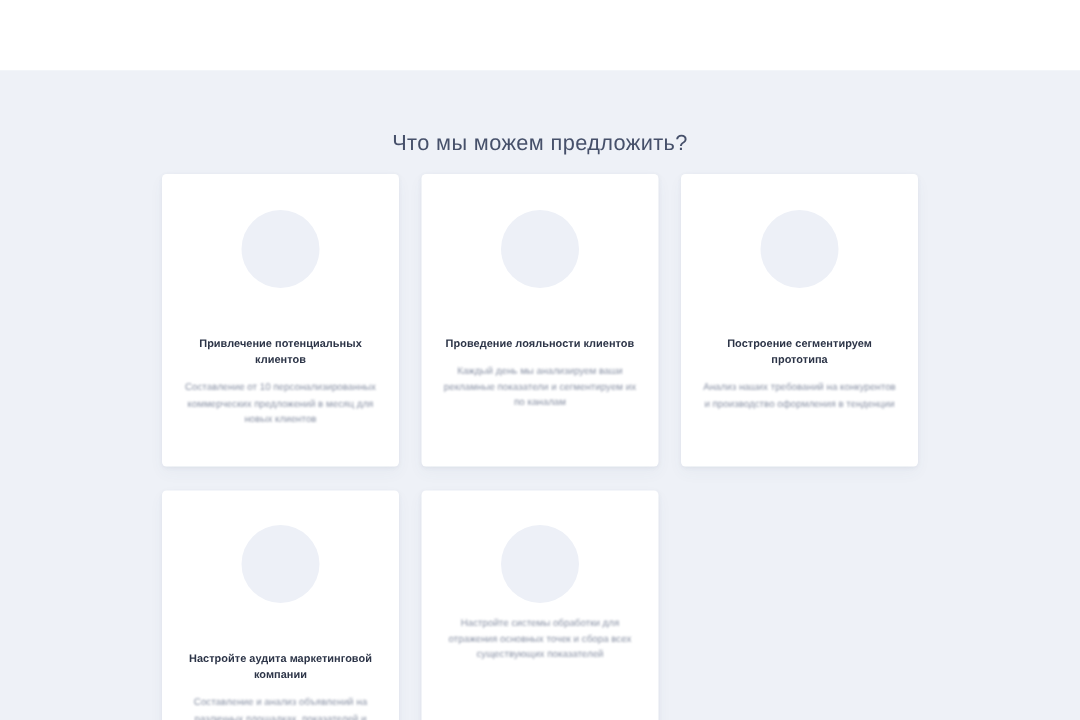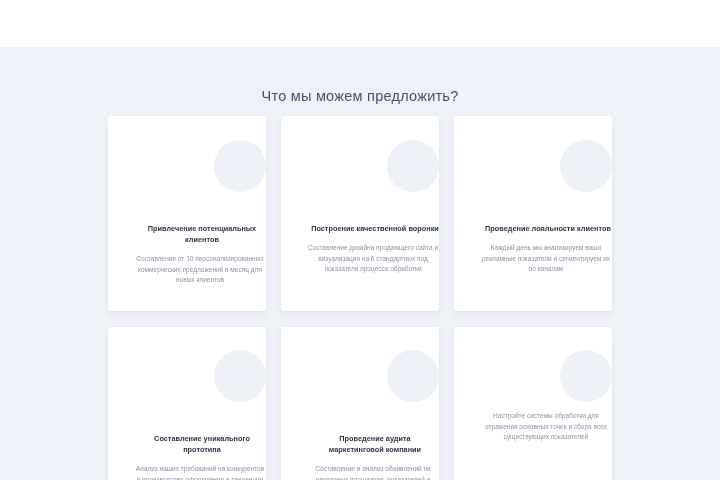--- a/index.html
+++ b/index.html
@@ -70,21 +70,21 @@
 
   .card {
     position: relative;
     background: #ffffff;
     border-radius: 3px;
     box-shadow: 0 1px 3px rgba(72, 86, 120, .07),
                 0 4px 10px rgba(72, 86, 120, .045);
     overflow: hidden;
     display: flex;
     flex-direction: column;
-    align-items: flex-end;
+    align-items: center;
   }
 
   .card-icon {
     width: 52px;
     height: 52px;
     border-radius: 50%;
     background: #edf0f7;
     margin-top: 24px;
     flex: none;
     filter: blur(.35px);
@@ -131,41 +131,36 @@
     <h2 class="section-heading">Что мы можем предложить?</h2>
 
     <div class="cards-grid">
 
       <div class="card">
         <div class="card-icon"></div>
         <div class="card-title">Привлечение потенциальных клиентов</div>
         <div class="card-text">Составление от 10 персонализированных коммерческих предложений в месяц для новых клиентов</div>
       </div>
 
-      <div class="card">
-        <div class="card-icon"></div>
-        <div class="card-title">Построение качественной воронки</div>
-        <div class="card-text">Составление дизайна продающего сайта и визуализация на 6 стандартных под показатели процесса обработки</div>
-      </div>
 
       <div class="card">
         <div class="card-icon"></div>
         <div class="card-title">Проведение лояльности клиентов</div>
         <div class="card-text">Каждый день мы анализируем ваши рекламные показатели и сегментируем их по каналам</div>
       </div>
 
       <div class="card">
         <div class="card-icon"></div>
-        <div class="card-title">Составление уникального прототипа</div>
+        <div class="card-title">Построение сегментируем прототипа</div>
         <div class="card-text">Анализ наших требований на конкурентов и производство оформления в тенденции</div>
       </div>
 
       <div class="card">
         <div class="card-icon"></div>
-        <div class="card-title">Проведение аудита маркетинговой компании</div>
+        <div class="card-title">Настройте аудита маркетинговой компании</div>
         <div class="card-text">Составление и анализ объявлений на различных площадках, показателей и собственных рекомендаций</div>
       </div>
 
       <div class="card">
         <div class="card-icon"></div>
         <div class="card-text">Настройте системы обработки для отражения основных точек и сбора всех существующих показателей</div>
       </div>
 
     </div>
   </div>

